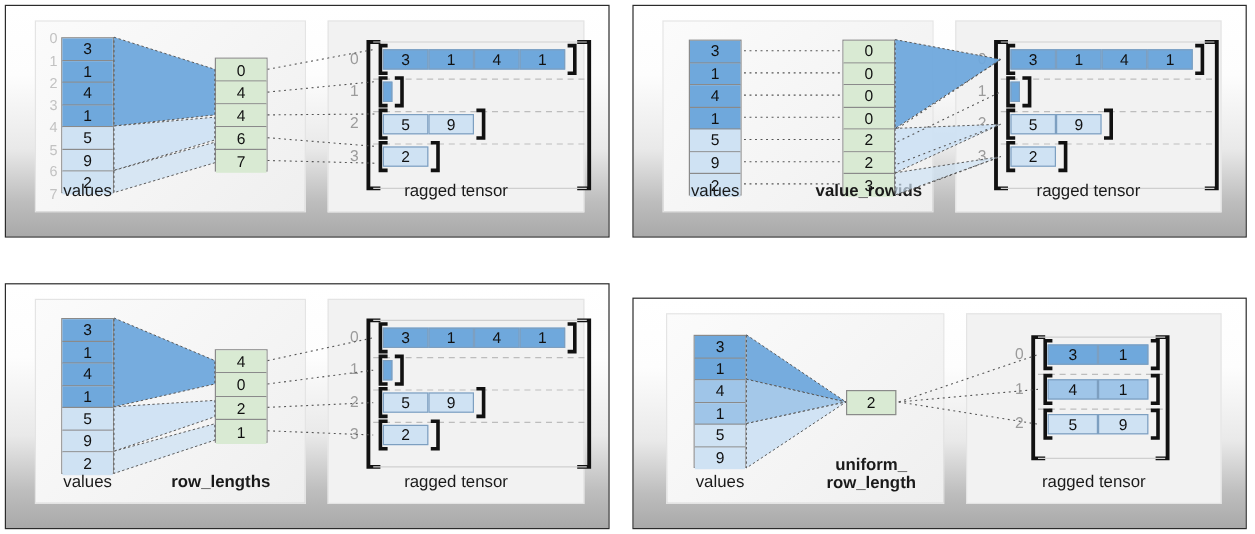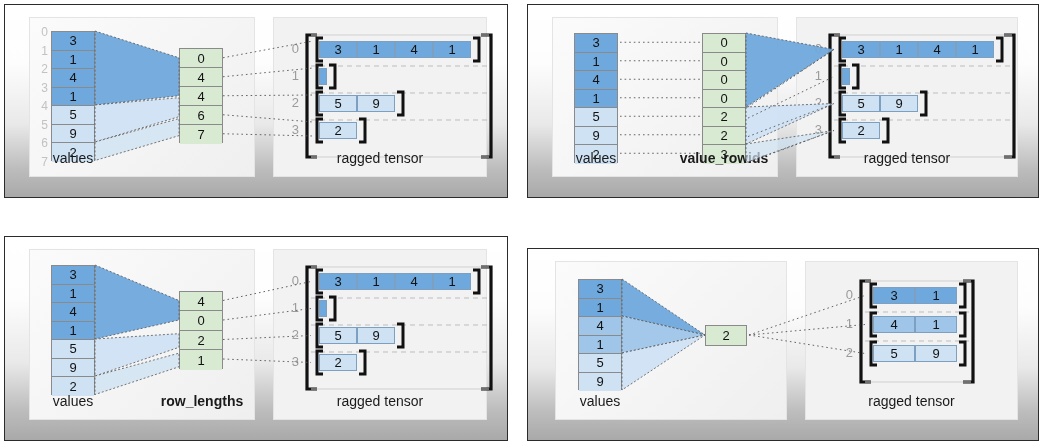--- a/index.html
+++ b/index.html
@@ -262,21 +262,21 @@
           <div class="vcell" style="height: 18.5px; background: rgb(207, 226, 243);">9</div>
           <div class="vcell" style="height: 18.5px; background: rgb(207, 226, 243);">2</div>
         </div>
         <div class="caption" style="left: 22px; top: 157px; width: 92px;">values</div>
         <div class="gcol" style="left: 174px; top: 53.75px; width: 44px; height: 78px;">
           <div class="gcell" style="height: 19.5px;">4</div>
           <div class="gcell" style="height: 19.5px;">0</div>
           <div class="gcell" style="height: 19.5px;">2</div>
           <div class="gcell" style="height: 19.5px;">1</div>
         </div>
-        <div class="caption bold" style="left: 122px; top: 157px; width: 150px;">row_lengths</div>
+        <div class="caption bold" style="left: 104px; top: 157px; width: 150px;">row_lengths</div>
         <div class="rt" style="left: 300px; top: 28px; width: 154px; height: 122px;">
           <svg class="rt-svg" width="200" height="132">
             <path d="M 12 2 L 2 2 L 2 124 L 12 124" fill="none" stroke="#111111" stroke-width="3.2"></path>
             <path d="M 176 2 L 186 2 L 186 124 L 176 124" fill="none" stroke="#111111" stroke-width="3.2"></path>
             <line x1="6" x2="184" y1="2" y2="2" stroke="#cfcfcf" stroke-width="1"></line>
             <line x1="6" x2="184" y1="124" y2="124" stroke="#cfcfcf" stroke-width="1"></line>
             <path d="M 18 5 L 12 5 L 12 28 L 18 28" fill="none" stroke="#111111" stroke-width="3"></path>
             <path d="M 168 5 L 174 5 L 174 28 L 168 28" fill="none" stroke="#111111" stroke-width="3"></path>
             <line x1="6" x2="184" y1="33" y2="33" stroke="#bdbdbd" stroke-width="1" stroke-dasharray="5 4"></line>
             <path d="M 18 32 L 12 32 L 12 55 L 18 55" fill="none" stroke="#111111" stroke-width="3"></path>
@@ -320,20 +320,22 @@
         <div class="vcol" style="left: 50px; top: 30px; width: 44px; height: 111px;">
           <div class="vcell" style="height: 18.5px; background: rgb(111, 168, 220);">3</div>
           <div class="vcell" style="height: 18.5px; background: rgb(111, 168, 220);">1</div>
           <div class="vcell" style="height: 18.5px; background: rgb(159, 197, 232);">4</div>
           <div class="vcell" style="height: 18.5px; background: rgb(159, 197, 232);">1</div>
           <div class="vcell" style="height: 18.5px; background: rgb(207, 226, 243);">5</div>
           <div class="vcell" style="height: 18.5px; background: rgb(207, 226, 243);">9</div>
         </div>
         <div class="caption" style="left: 26px; top: 145px; width: 92px;">values</div>
         <div class="gsingle" style="left: 177px; top: 75.5px; width: 42px; height: 21px;">2</div>
+        <div class="caption bold" style="left: 123px; top: 131px; width: 150px;">uniform_
+row_length</div>
         <div class="rt" style="left: 331px; top: 30px; width: 153px; height: 101px;">
           <svg class="rt-svg" width="128" height="111">
             <path d="M 12 2 L 2 2 L 2 103 L 12 103" fill="none" stroke="#111111" stroke-width="3.2"></path>
             <path d="M 104 2 L 114 2 L 114 103 L 104 103" fill="none" stroke="#111111" stroke-width="3.2"></path>
             <line x1="6" x2="112" y1="2" y2="2" stroke="#cfcfcf" stroke-width="1"></line>
             <line x1="6" x2="112" y1="103" y2="103" stroke="#cfcfcf" stroke-width="1"></line>
             <path d="M 18 5 L 12 5 L 12 28 L 18 28" fill="none" stroke="#111111" stroke-width="3"></path>
             <path d="M 100 5 L 106 5 L 106 28 L 100 28" fill="none" stroke="#111111" stroke-width="3"></path>
             <line x1="6" x2="112" y1="33" y2="33" stroke="#bdbdbd" stroke-width="1" stroke-dasharray="5 4"></line>
             <path d="M 18 34 L 12 34 L 12 57 L 18 57" fill="none" stroke="#111111" stroke-width="3"></path>

